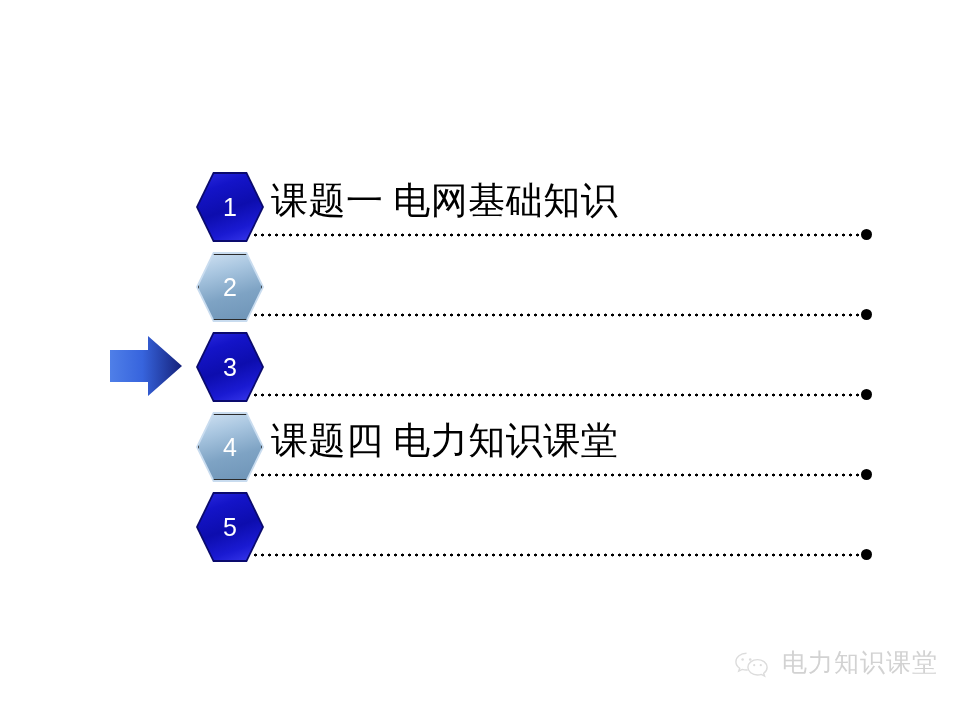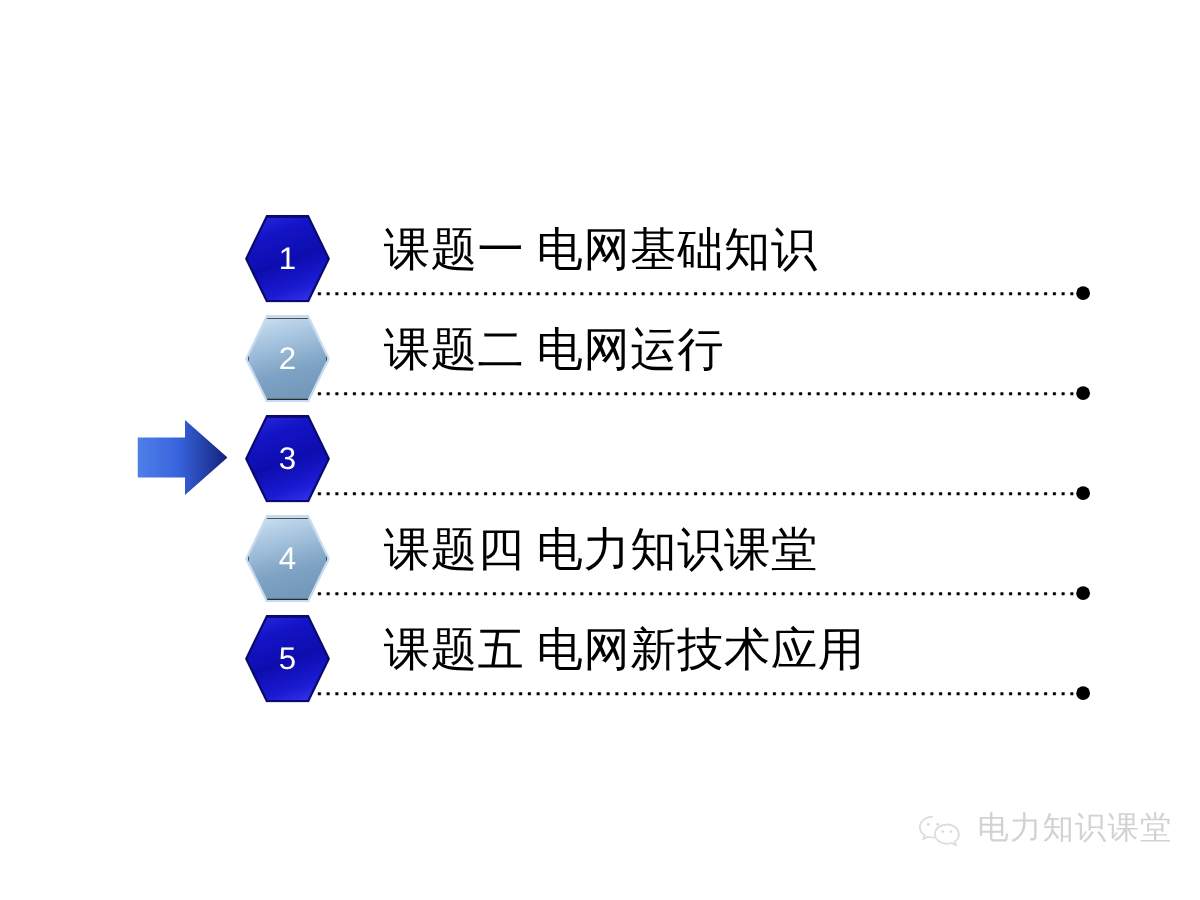--- a/index.html
+++ b/index.html
@@ -113,21 +113,20 @@
     position: absolute;
     left: 271px;
     top: 0px;
     height: 62px;
     line-height: 62px;
     color: #000000;
     font-size: 37px;
     font-family: "Liberation Serif", "DejaVu Serif", serif;
     white-space: nowrap;
     letter-spacing: 0.5px;
-    margin-left: 36px;
   }
 
   
   .dot-line {
     position: absolute;
     left: 252px;
     top: 63px;
     width: 611px;
     height: 4px;
     background-image: radial-gradient(circle, #000 0 1.4px, transparent 1.6px);
@@ -193,21 +192,20 @@
       <div class="dot-end"></div>
     </div>
 
     <div class="agenda-row" style="top:250px;">
       <div class="hex-wrap hex-light">
         <div class="hex-shadow"></div>
         <div class="hex-outer"></div>
         <div class="hex"></div>
         <div class="hex-num">2</div>
       </div>
-      <div class="row-title">课题二  电网运行</div>
       <div class="dot-line"></div>
       <div class="dot-end"></div>
     </div>
 
     <div class="agenda-row" style="top:330px;">
       <div id="pointer-arrow" style="position:absolute;left:110px;top:6px;width:72px;height:60px;">
         <svg width="72" height="60" viewBox="0 0 72 60" xmlns="http://www.w3.org/2000/svg">
           <defs>
             <linearGradient id="arrowGrad" x1="0" y1="0" x2="1" y2="0">
               <stop offset="0%" stop-color="#4f7fe8"></stop>
@@ -240,21 +238,20 @@
       <div class="dot-end"></div>
     </div>
 
     <div class="agenda-row" style="top:490px;">
       <div class="hex-wrap hex-dark">
         <div class="hex-shadow"></div>
         <div class="hex-outer"></div>
         <div class="hex"></div>
         <div class="hex-num">5</div>
       </div>
-      <div class="row-title">课题五  电网新技术应用</div>
       <div class="dot-line"></div>
       <div class="dot-end"></div>
     </div>
 
   </div>
 
   <div id="watermark">
     <span>
       <svg width="40" height="30" viewBox="0 0 40 30" xmlns="http://www.w3.org/2000/svg">
         <g fill="none" stroke="#dcdcdc" stroke-width="1.4">

